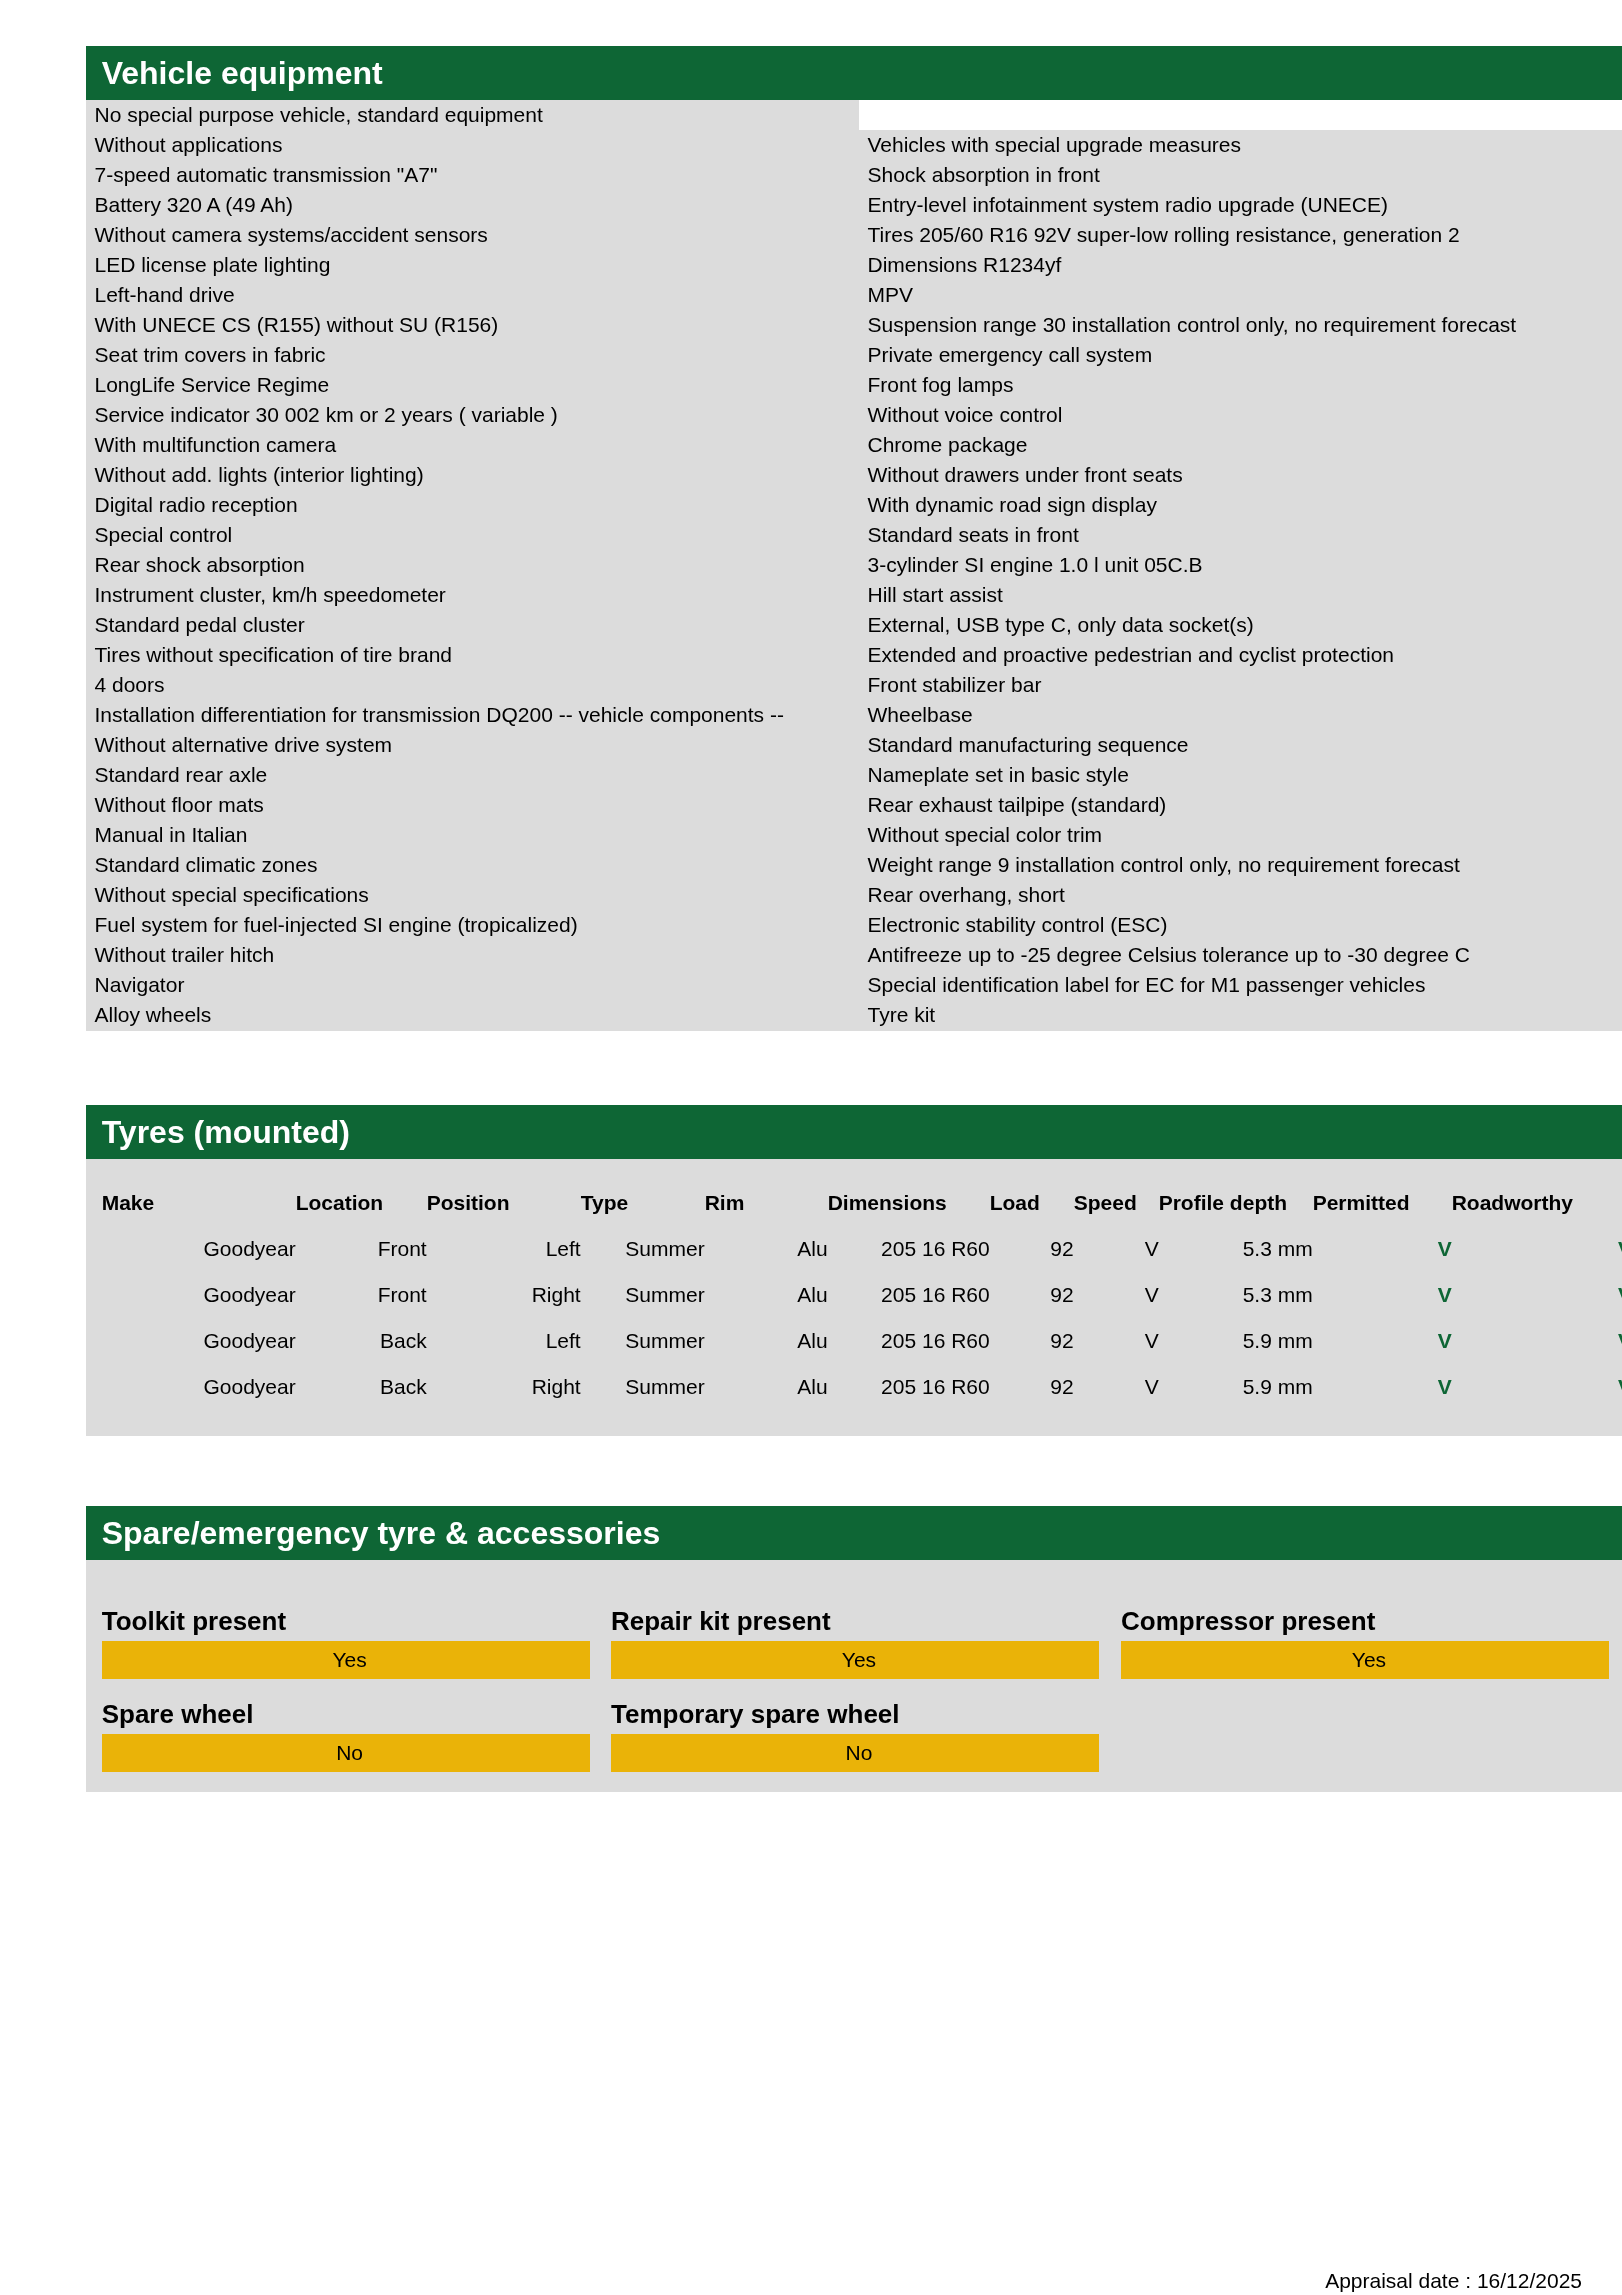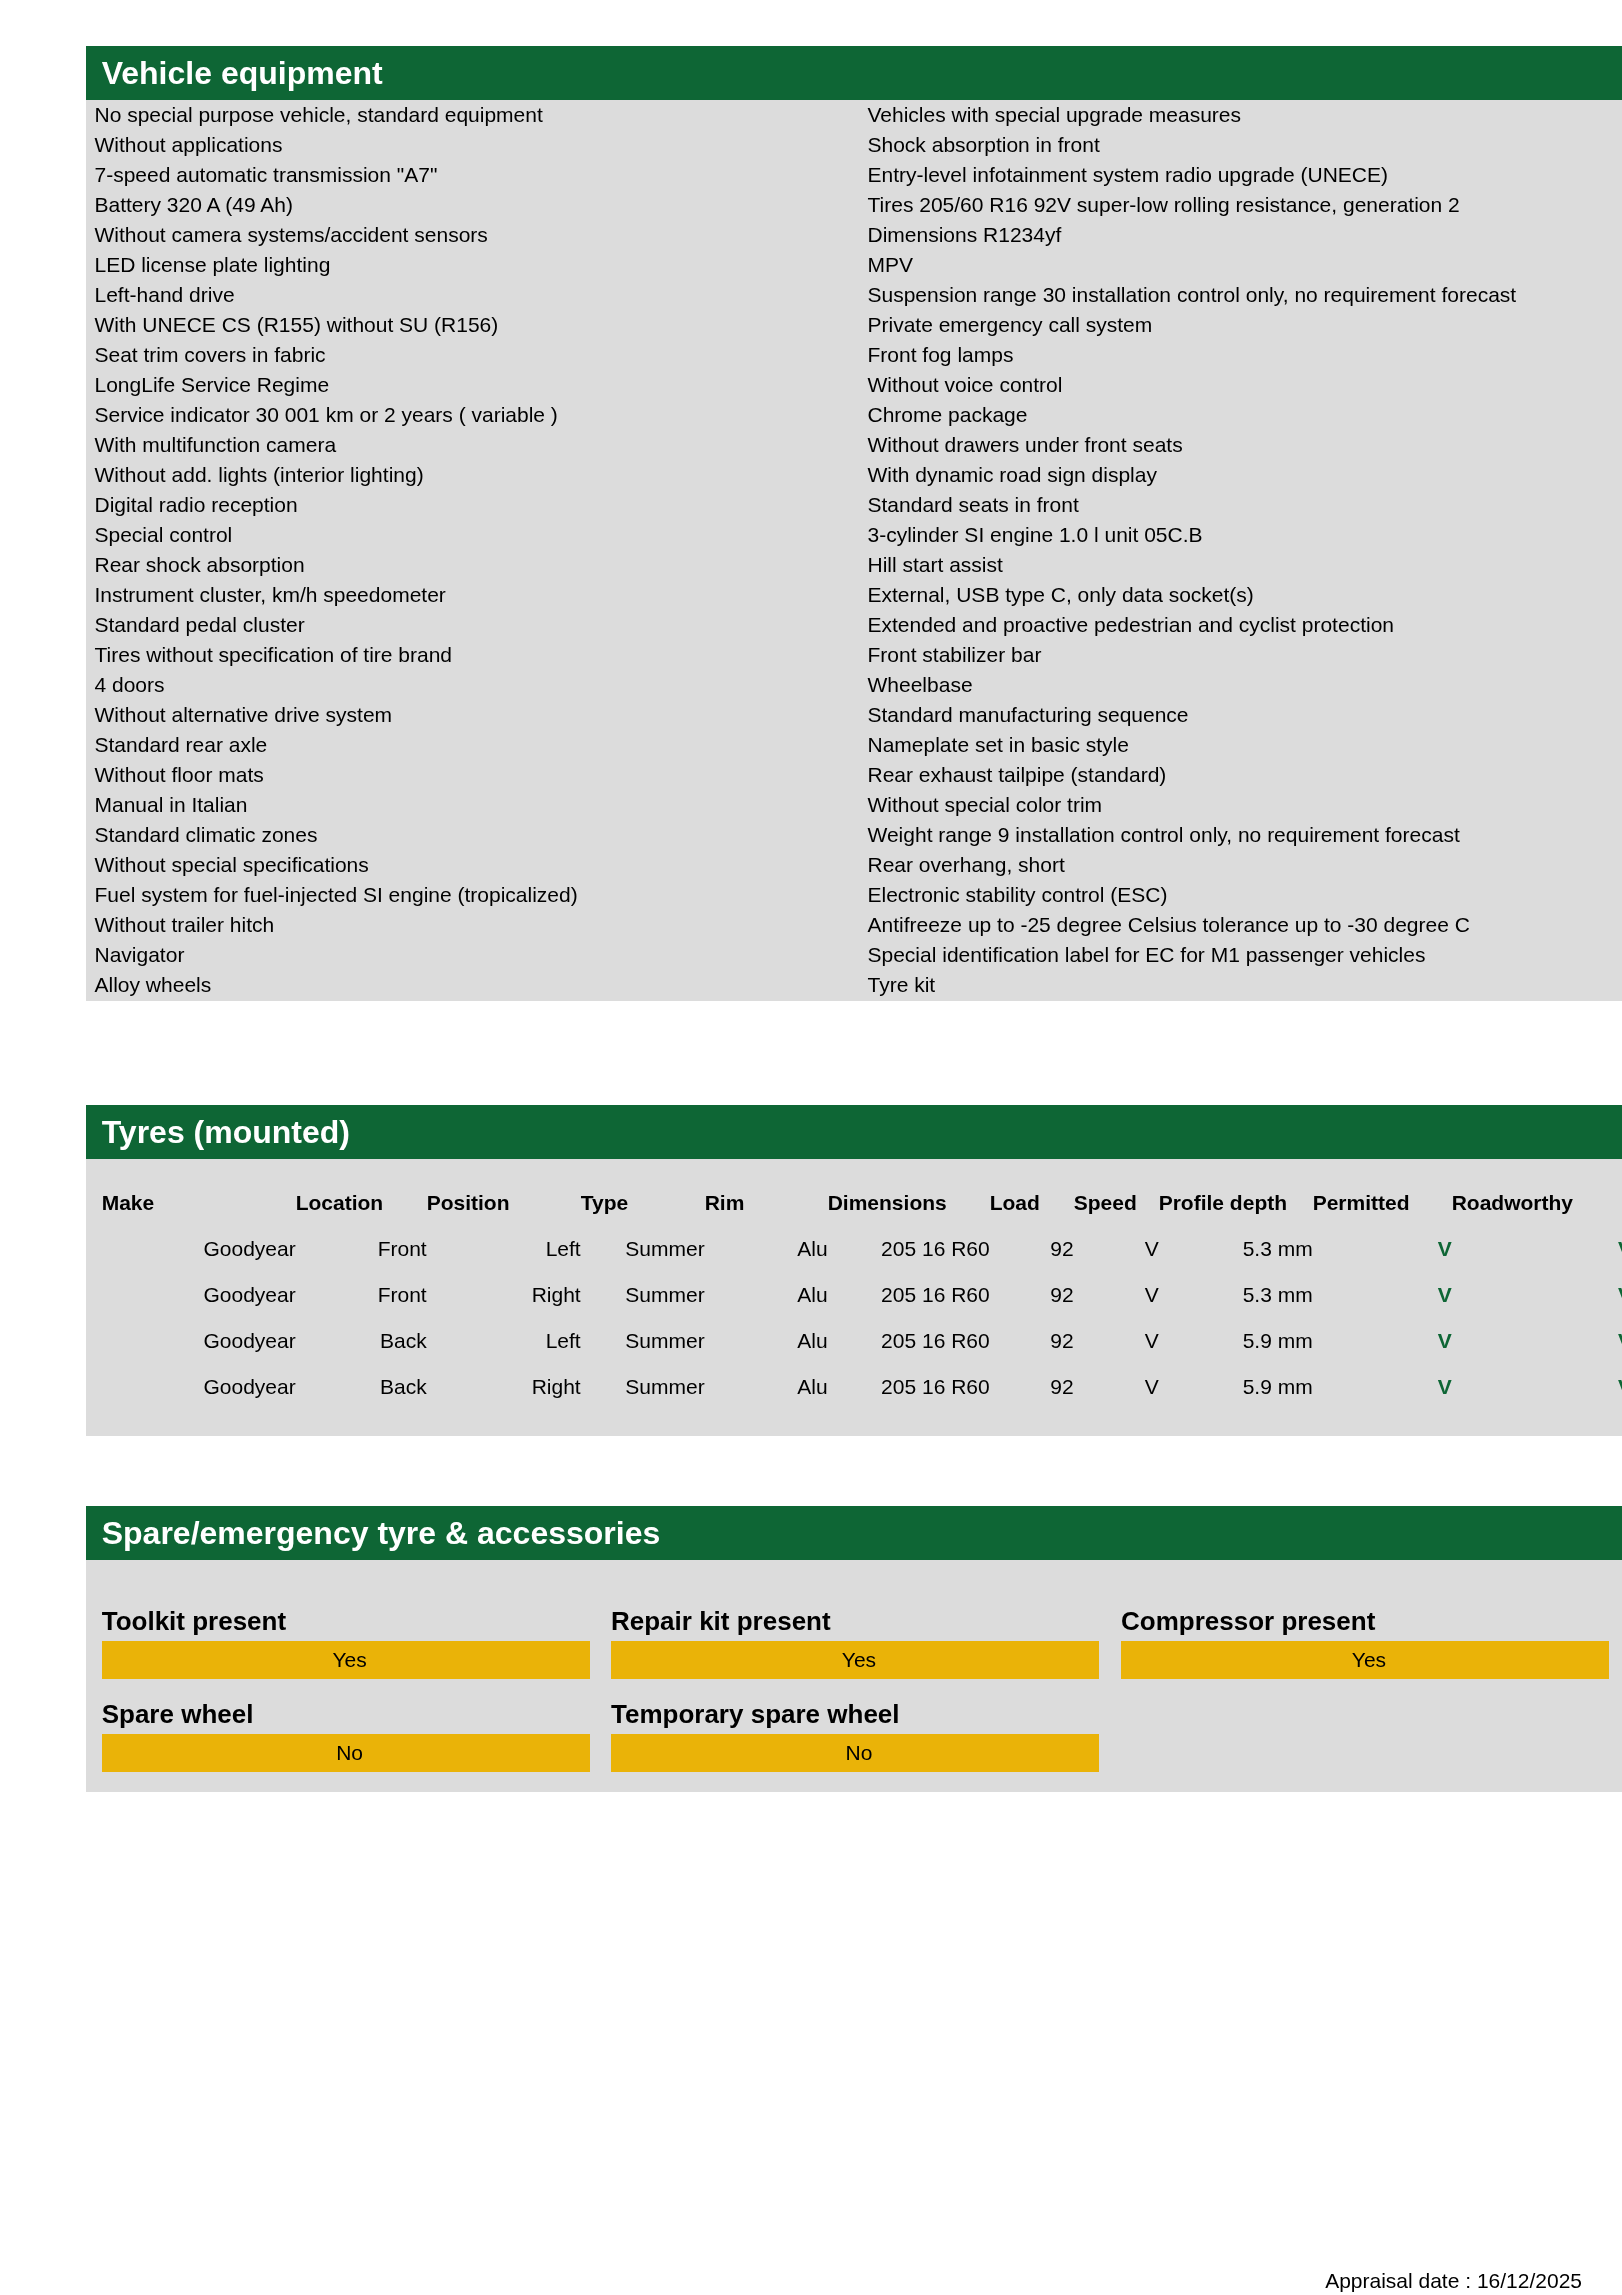--- a/index.html
+++ b/index.html
@@ -66,30 +66,31 @@
         <div class="equip-item">No special purpose vehicle, standard equipment</div>
         <div class="equip-item">Without applications</div>
         <div class="equip-item">7-speed automatic transmission "A7"</div>
         <div class="equip-item">Battery 320 A (49 Ah)</div>
         <div class="equip-item">Without camera systems/accident sensors</div>
         <div class="equip-item">LED license plate lighting</div>
         <div class="equip-item">Left-hand drive</div>
         <div class="equip-item">With UNECE CS (R155) without SU (R156)</div>
         <div class="equip-item">Seat trim covers in fabric</div>
         <div class="equip-item">LongLife Service Regime</div>
-        <div class="equip-item">Service indicator 30 001 km or 2 years ( variable )</div>
+        <div class="equip-item">Service indicator 30 002 km or 2 years ( variable )</div>
         <div class="equip-item">With multifunction camera</div>
         <div class="equip-item">Without add. lights (interior lighting)</div>
         <div class="equip-item">Digital radio reception</div>
         <div class="equip-item">Special control</div>
         <div class="equip-item">Rear shock absorption</div>
         <div class="equip-item">Instrument cluster, km/h speedometer</div>
         <div class="equip-item">Standard pedal cluster</div>
         <div class="equip-item">Tires without specification of tire brand</div>
         <div class="equip-item">4 doors</div>
+        <div class="equip-item">Installation differentiation for transmission DQ200 -- vehicle components --</div>
         <div class="equip-item">Without alternative drive system</div>
         <div class="equip-item">Standard rear axle</div>
         <div class="equip-item">Without floor mats</div>
         <div class="equip-item">Manual in Italian</div>
         <div class="equip-item">Standard climatic zones</div>
         <div class="equip-item">Without special specifications</div>
         <div class="equip-item">Fuel system for fuel-injected SI engine (tropicalized)</div>
         <div class="equip-item">Without trailer hitch</div>
         <div class="equip-item">Navigator</div>
         <div class="equip-item">Alloy wheels</div>

